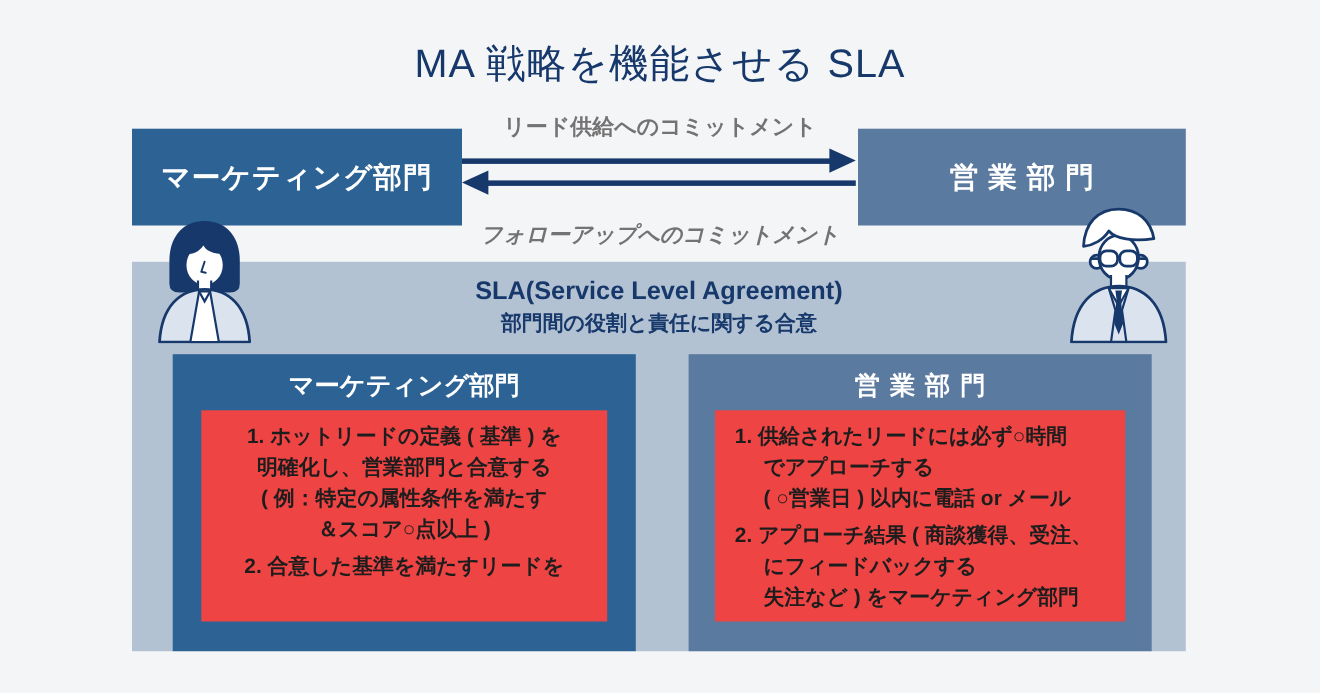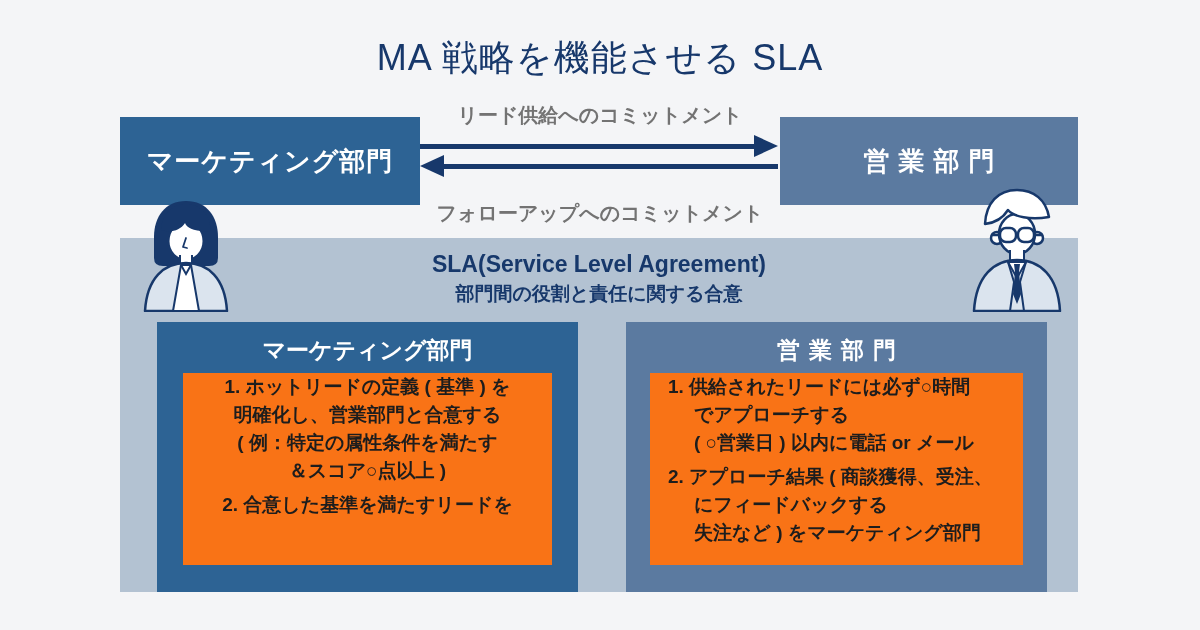--- a/index.html
+++ b/index.html
@@ -18,21 +18,21 @@
     box-sizing:border-box;
   }
   .dept-box.marketing { left:120px; width:300px; background:#2d6394; letter-spacing:1px; }
   .dept-box.sales { left:780px; width:298px; background:#5b7aa0; letter-spacing:9px; padding-left:9px; }
 
   .arrow-label {
     position:absolute; left:410px; width:380px; text-align:center;
     font-size:20px; font-weight:700; color:#737373;
   }
   .arrow-label.top { top:102px; }
-  .arrow-label.bottom { top:200px; }
+  .arrow-label.bottom { top:200px;font-style:italic; }
 
   .arrow { position:absolute; left:420px; width:358px; height:22px; }
   .arrow .shaft { position:absolute; top:9px; height:5px; background:#17386b; }
   .arrow .head { position:absolute; top:0; width:0; height:0;
     border-top:11px solid transparent; border-bottom:11px solid transparent; }
   .arrow.right { top:135px; }
   .arrow.right .shaft { left:0; right:20px; }
   .arrow.right .head { right:0; border-left:24px solid #17386b; }
   .arrow.left { top:155px; }
   .arrow.left .shaft { left:20px; right:0; }
@@ -42,21 +42,21 @@
   .sla-section { position:absolute; left:120px; top:238px; width:958px; height:354px; background:#b3c2d2; }
   .sla-title-en { padding-top:13px; text-align:center; font-size:23px; font-weight:700; color:#17386b; }
   .sla-title-ja { text-align:center; font-size:19px; font-weight:700; color:#17386b; margin-top:3px; }
 
   .panel { position:absolute; top:84px; width:421px; height:270px; }
   .panel.marketing { left:37px; background:#2d6394; }
   .panel.sales { left:506px; background:#5b7aa0; }
   .panel-header { text-align:center; color:#ffffff; font-weight:700; font-size:23px; padding-top:13px; }
   .panel.sales .panel-header { letter-spacing:9px; padding-left:9px; }
 
-  .card { position:absolute; top:51px; height:192px; background:#f97316; box-sizing:border-box; }
+  .card { position:absolute; top:51px; height:192px; background:#ef4444; box-sizing:border-box; padding-top:11px; }
   .panel.marketing .card { left:26px; width:369px; }
   .panel.sales .card { left:24px; width:373px; }
   .card .line { font-size:19px; font-weight:700; color:#1d1d1d; line-height:28px; }
   .card.centered .line { text-align:center; }
   .card .item + .item { margin-top:6px; }
   .card.hanging .line { text-align:left; padding-left:44px; }
   .card.hanging .line.first { padding-left:18px; }
 
   .person { position:absolute; }
   .person.woman { left:134px; top:196px; }

